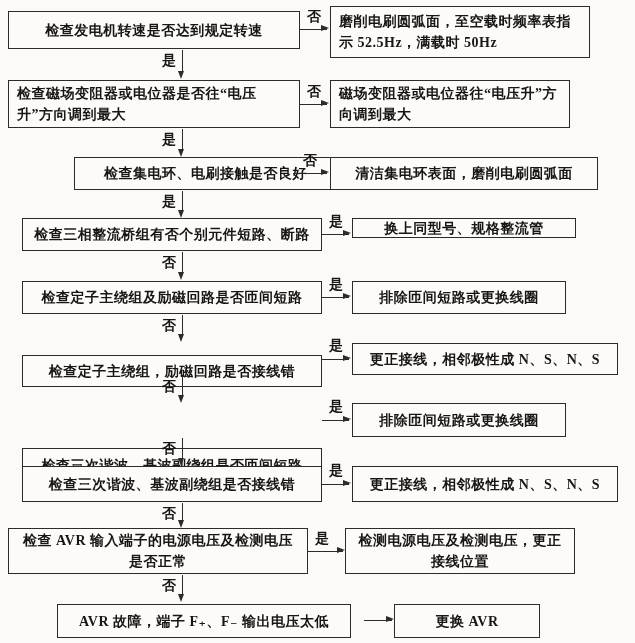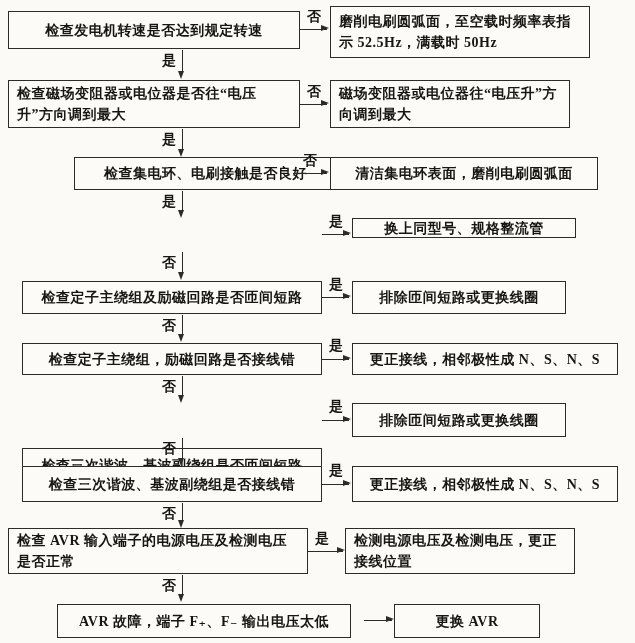--- a/index.html
+++ b/index.html
@@ -61,58 +61,59 @@
   <div class="vlabel" style="left:142px;top:131px;">是</div>
   <div class="varrow" style="left:182px;top:129px;height:21px;"></div>
 
   <div class="box" style="left:30px;top:157px;width:263px;height:33px;margin-left:44px;">检查集电环、电刷接触是否良好</div>
   <div class="hlabel" style="left:296px;top:152px;">否</div>
   <div class="harrow" style="left:293px;top:173px;width:34px;"></div>
   <div class="box" style="left:330px;top:157px;width:268px;height:33px;">清洁集电环表面，磨削电刷圆弧面</div>
   <div class="vlabel" style="left:142px;top:193px;">是</div>
   <div class="varrow" style="left:182px;top:191px;height:20px;"></div>
 
+  <div class="box" style="left:22px;top:218px;width:300px;height:33px;">检查三相整流桥组有否个别元件短路、断路</div>
   <div class="hlabel" style="left:322px;top:213px;">是</div>
   <div class="harrow" style="left:322px;top:234px;width:27px;"></div>
   <div class="box" style="left:352px;top:218px;width:224px;height:20px;">换上同型号、规格整流管</div>
   <div class="vlabel" style="left:142px;top:254px;">否</div>
   <div class="varrow" style="left:182px;top:252px;height:21px;"></div>
 
   <div class="box" style="left:22px;top:281px;width:300px;height:33px;">检查定子主绕组及励磁回路是否匝间短路</div>
   <div class="hlabel" style="left:322px;top:276px;">是</div>
   <div class="harrow" style="left:322px;top:297px;width:27px;"></div>
   <div class="box" style="left:352px;top:281px;width:214px;height:33px;">排除匝间短路或更换线圈</div>
   <div class="vlabel" style="left:142px;top:317px;">否</div>
   <div class="varrow" style="left:182px;top:315px;height:20px;"></div>
 
-  <div class="box" style="left:22px;top:343px;width:300px;height:32px;">检查定子主绕组，励磁回路是否接线错</div>
+  <div class="box" style="left:22px;top:355px;width:300px;height:32px;">检查定子主绕组，励磁回路是否接线错</div>
   <div class="hlabel" style="left:322px;top:337px;">是</div>
   <div class="harrow" style="left:322px;top:359px;width:27px;"></div>
   <div class="box" style="left:352px;top:343px;width:266px;height:32px;">更正接线，相邻极性成 N、S、N、S</div>
   <div class="vlabel" style="left:142px;top:378px;">否</div>
   <div class="varrow" style="left:182px;top:376px;height:20px;"></div>
 
   <div class="box" style="left:22px;top:403px;width:300px;height:34px;margin-top:45px;">检查三次谐波、基波副绕组是否匝间短路</div>
   <div class="hlabel" style="left:322px;top:398px;">是</div>
   <div class="harrow" style="left:322px;top:420px;width:27px;"></div>
   <div class="box" style="left:352px;top:403px;width:214px;height:34px;">排除匝间短路或更换线圈</div>
   <div class="vlabel" style="left:142px;top:440px;">否</div>
   <div class="varrow" style="left:182px;top:438px;height:21px;"></div>
 
   <div class="box" style="left:22px;top:466px;width:300px;height:36px;">检查三次谐波、基波副绕组是否接线错</div>
   <div class="hlabel" style="left:322px;top:462px;">是</div>
   <div class="harrow" style="left:322px;top:484px;width:27px;"></div>
   <div class="box" style="left:352px;top:466px;width:266px;height:36px;">更正接线，相邻极性成 N、S、N、S</div>
   <div class="vlabel" style="left:142px;top:505px;">否</div>
   <div class="varrow" style="left:182px;top:503px;height:18px;"></div>
 
-  <div class="box ml" style="left:8px;top:528px;width:300px;height:46px;">检查 AVR 输入端子的电源电压及检测电压是否正常</div>
+  <div class="box ml" style="left:8px;top:528px;width:300px;height:46px;text-align:center;">检查 AVR 输入端子的电源电压及检测电压是否正常</div>
   <div class="hlabel" style="left:308px;top:530px;">是</div>
   <div class="harrow" style="left:308px;top:551px;width:35px;"></div>
-  <div class="box ml" style="left:345px;top:528px;width:230px;height:46px;">检测电源电压及检测电压，更正接线位置</div>
+  <div class="box ml" style="left:345px;top:528px;width:230px;height:46px;text-align:center;">检测电源电压及检测电压，更正接线位置</div>
   <div class="vlabel" style="left:142px;top:577px;">否</div>
   <div class="varrow" style="left:182px;top:575px;height:20px;"></div>
 
   <div class="box" style="left:57px;top:604px;width:294px;height:34px;">AVR 故障，端子 F₊、F₋ 输出电压太低</div>
   <div class="harrow" style="left:364px;top:620px;width:28px;"></div>
   <div class="box" style="left:394px;top:604px;width:146px;height:34px;">更换 AVR</div>
 
 </div>
 
 </body></html>

